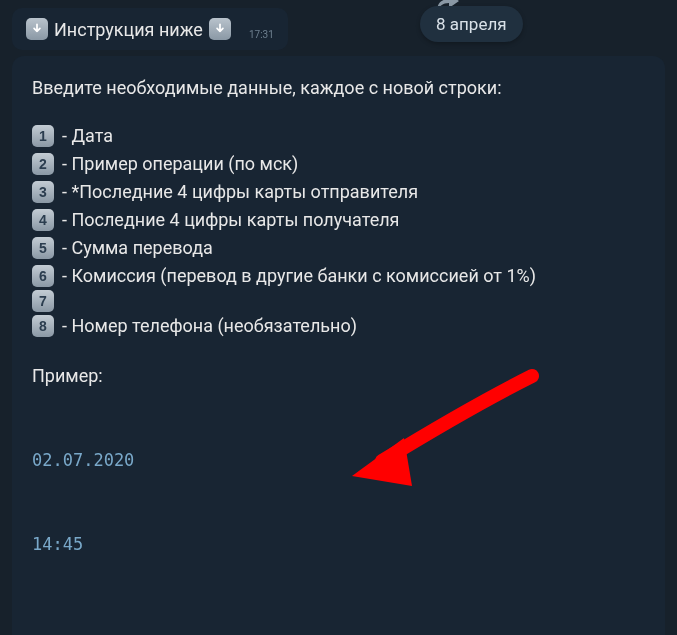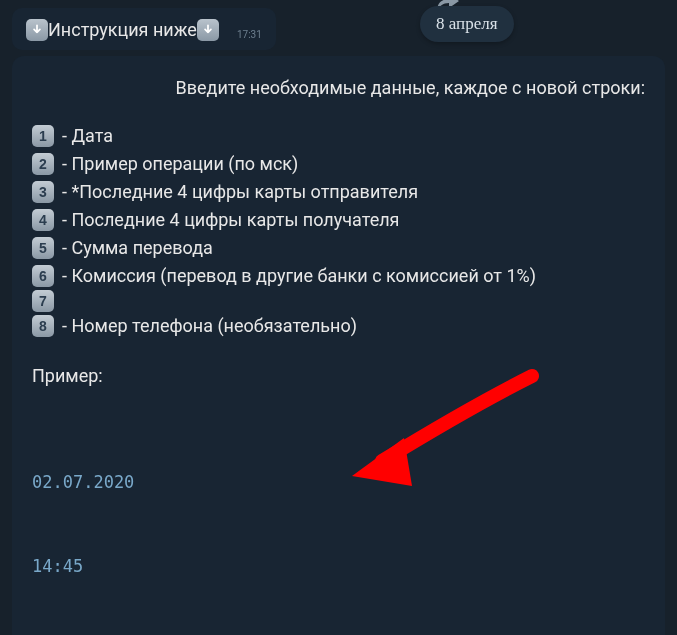--- a/index.html
+++ b/index.html
@@ -20,21 +20,22 @@
     align-items: flex-end;
     gap: 18px;
     margin-bottom: 6px;
     position: relative;
   }
   .top-bubble .text {
     color: #e8e8e8;
     font-size: 18px;
     line-height: 24px;
     display: flex;
-    align-items: center;
+    align-items: flex-start;
+    gap: 6px;
   }
   .arrow-badge {
     width: 22px;
     height: 22px;
     background: linear-gradient(#b9c3cc, #8a98a5);
     border-radius: 5px;
     display: inline-flex;
     align-items: center;
     justify-content: center;
     flex-shrink: 0;
@@ -49,56 +50,55 @@
     position: absolute;
     top: 6px;
     left: 420px;
     background: #20303f;
     color: #d9e1e8;
     font-size: 17px;
     padding: 8px 16px;
     border-radius: 18px;
     z-index: 5;
     box-shadow: 0 2px 4px rgba(0,0,0,.25);
-    font-family: Liberation Serif, serif;
   }
   .forward-icon {
     position: absolute;
     top: -10px;
     left: 435px;
     color: #6d7f8f;
     z-index: 4;
   }
   .main-bubble {
     background: #182533;
     border-radius: 12px;
     padding: 18px 20px 20px 20px;
     color: #e8e8e8;
     font-size: 18px;
     line-height: 28px;
     position: relative;
   }
-  .intro { margin-bottom: 20px; text-align: right; }
+  .intro { margin-bottom: 20px; }
   .list { margin-bottom: 22px; }
   .list-row { display: flex; align-items: center; gap: 8px; }
   .num-badge {
     width: 22px;
     height: 22px;
     background: linear-gradient(#c3ccd4, #8a98a5);
     border-radius: 5px;
     display: inline-flex;
     align-items: center;
     justify-content: center;
     color: #2b3d4f;
     font-weight: 700;
     font-size: 14px;
     flex-shrink: 0;
     font-family: Arial, sans-serif;
   }
-  .example-label { margin-bottom: 22px; }
+  .example-label { }
   .code {
     font-family: "Consolas", "Menlo", monospace;
     color: #79a8c9;
     font-size: 17px;
     line-height: 28px;
     white-space: pre;
   }
   .red-arrow {
     position: absolute;
     top: 310px;

